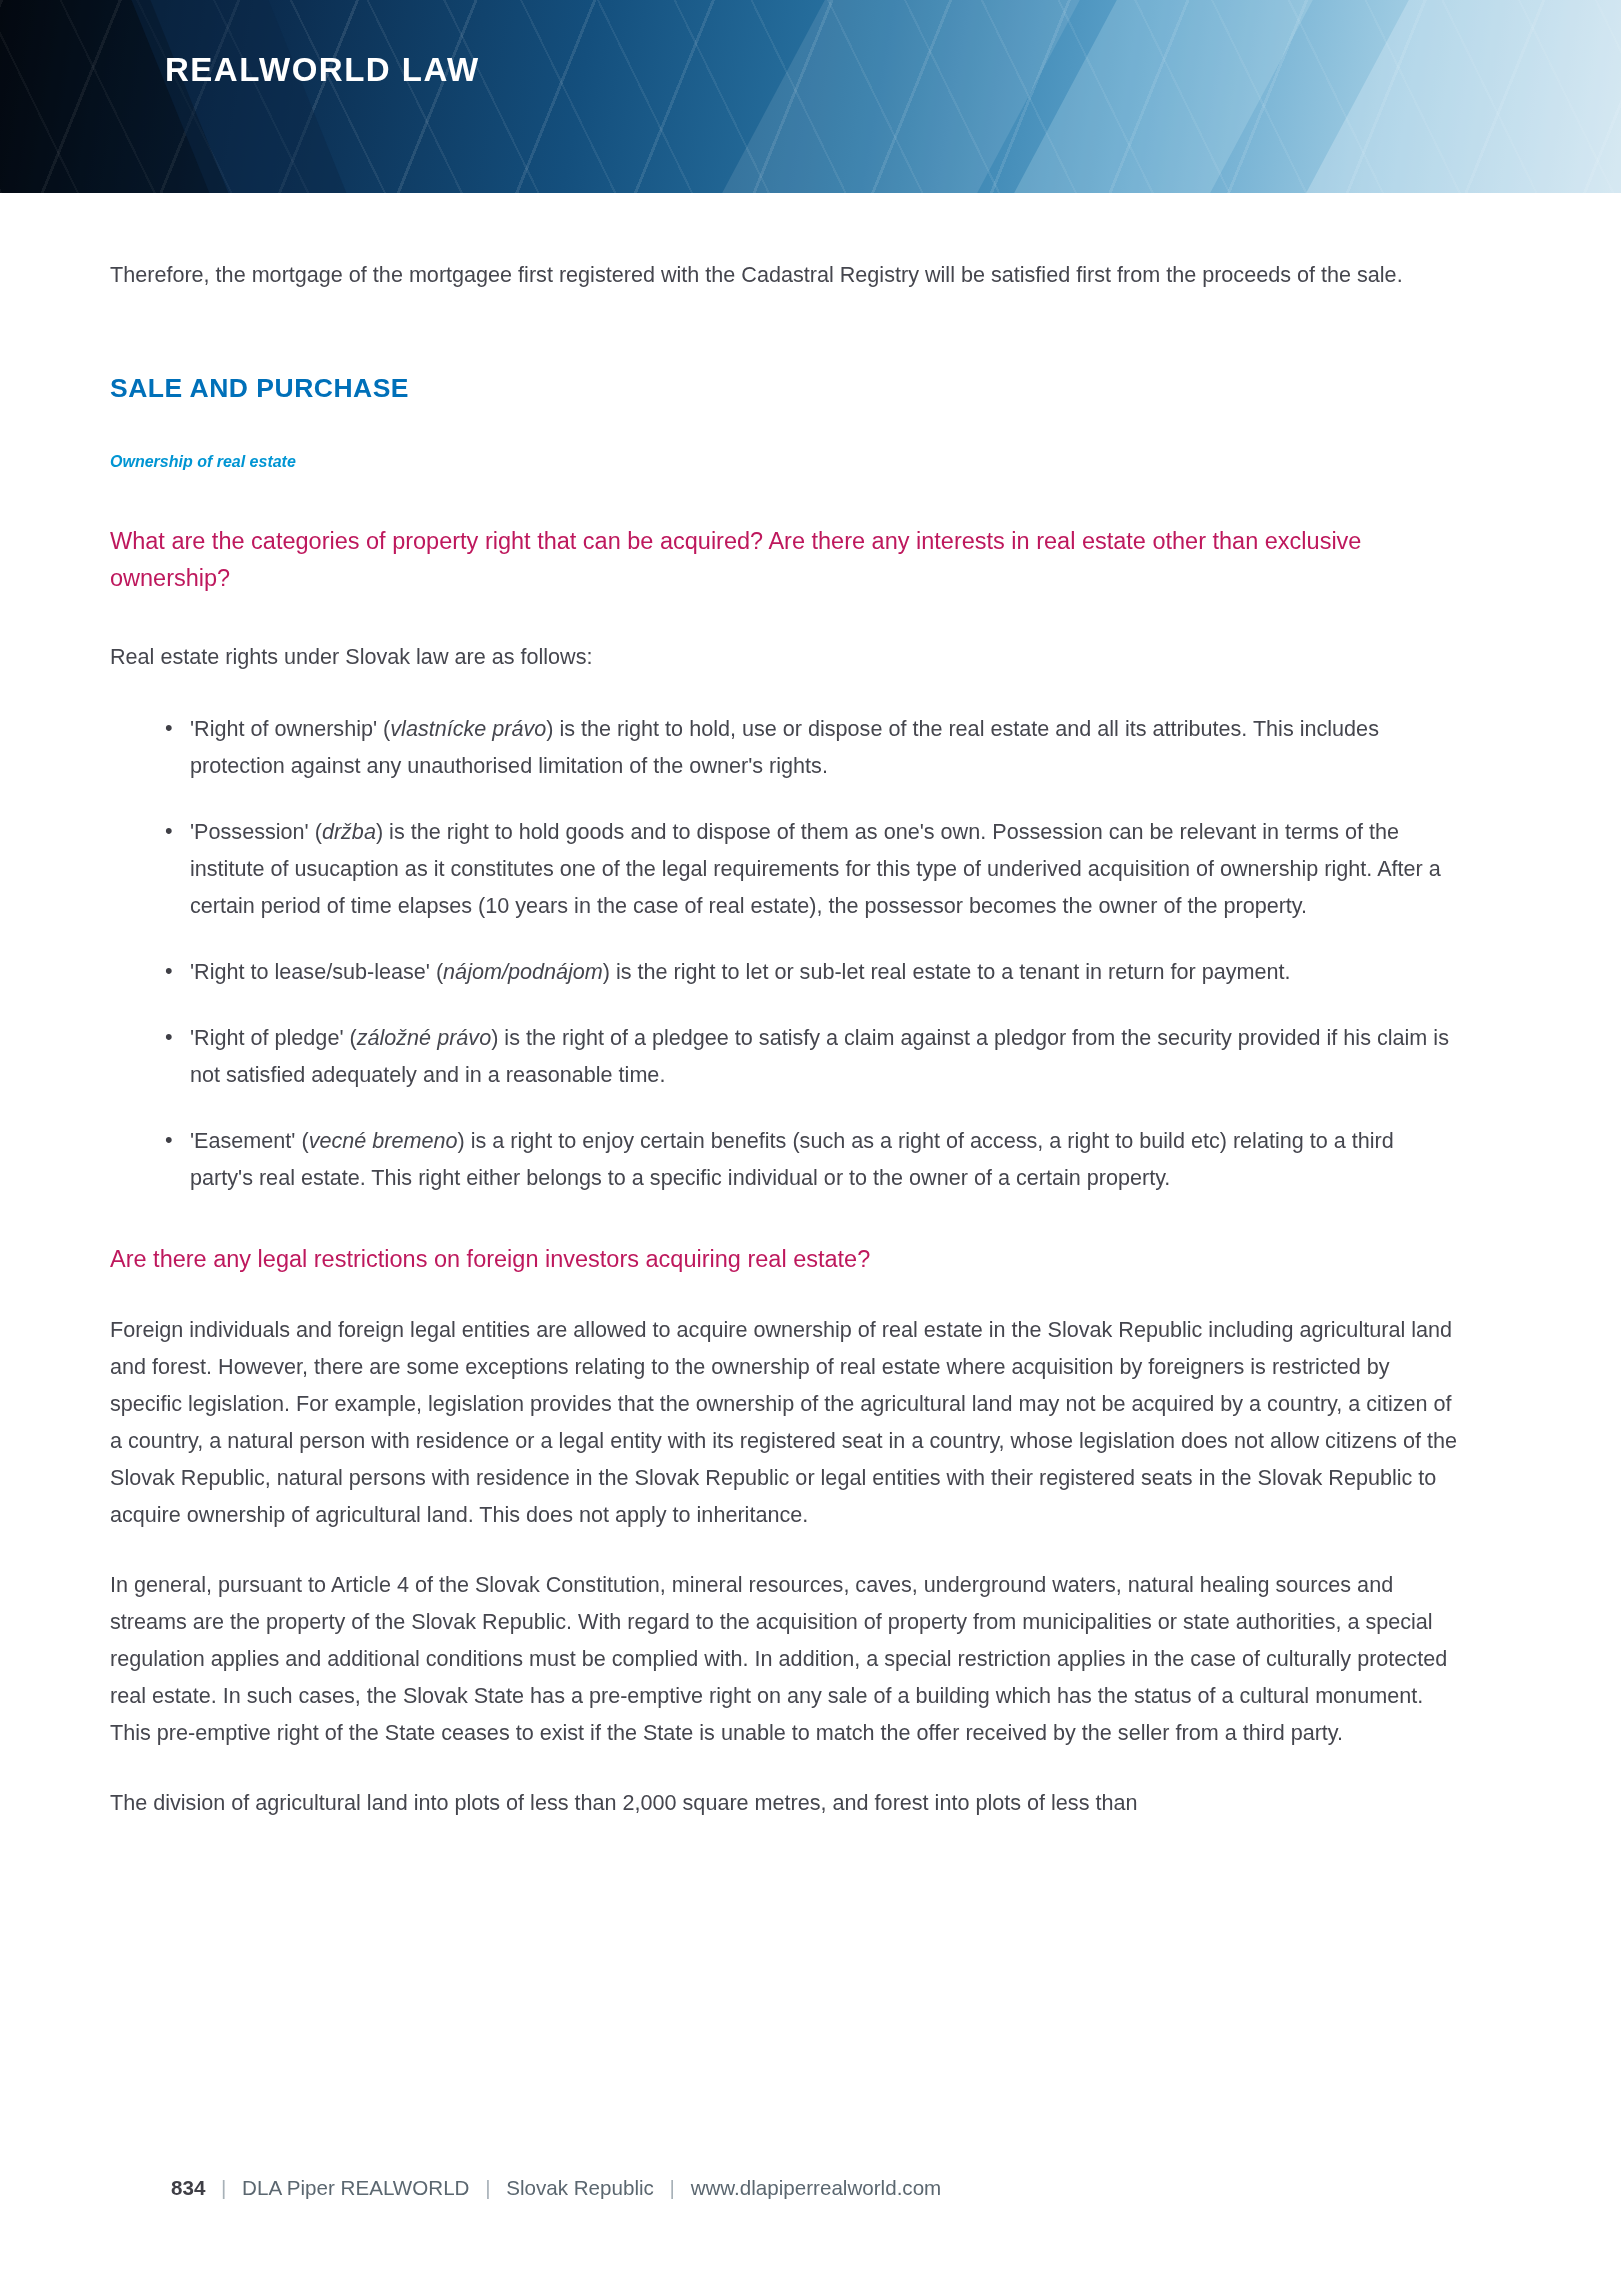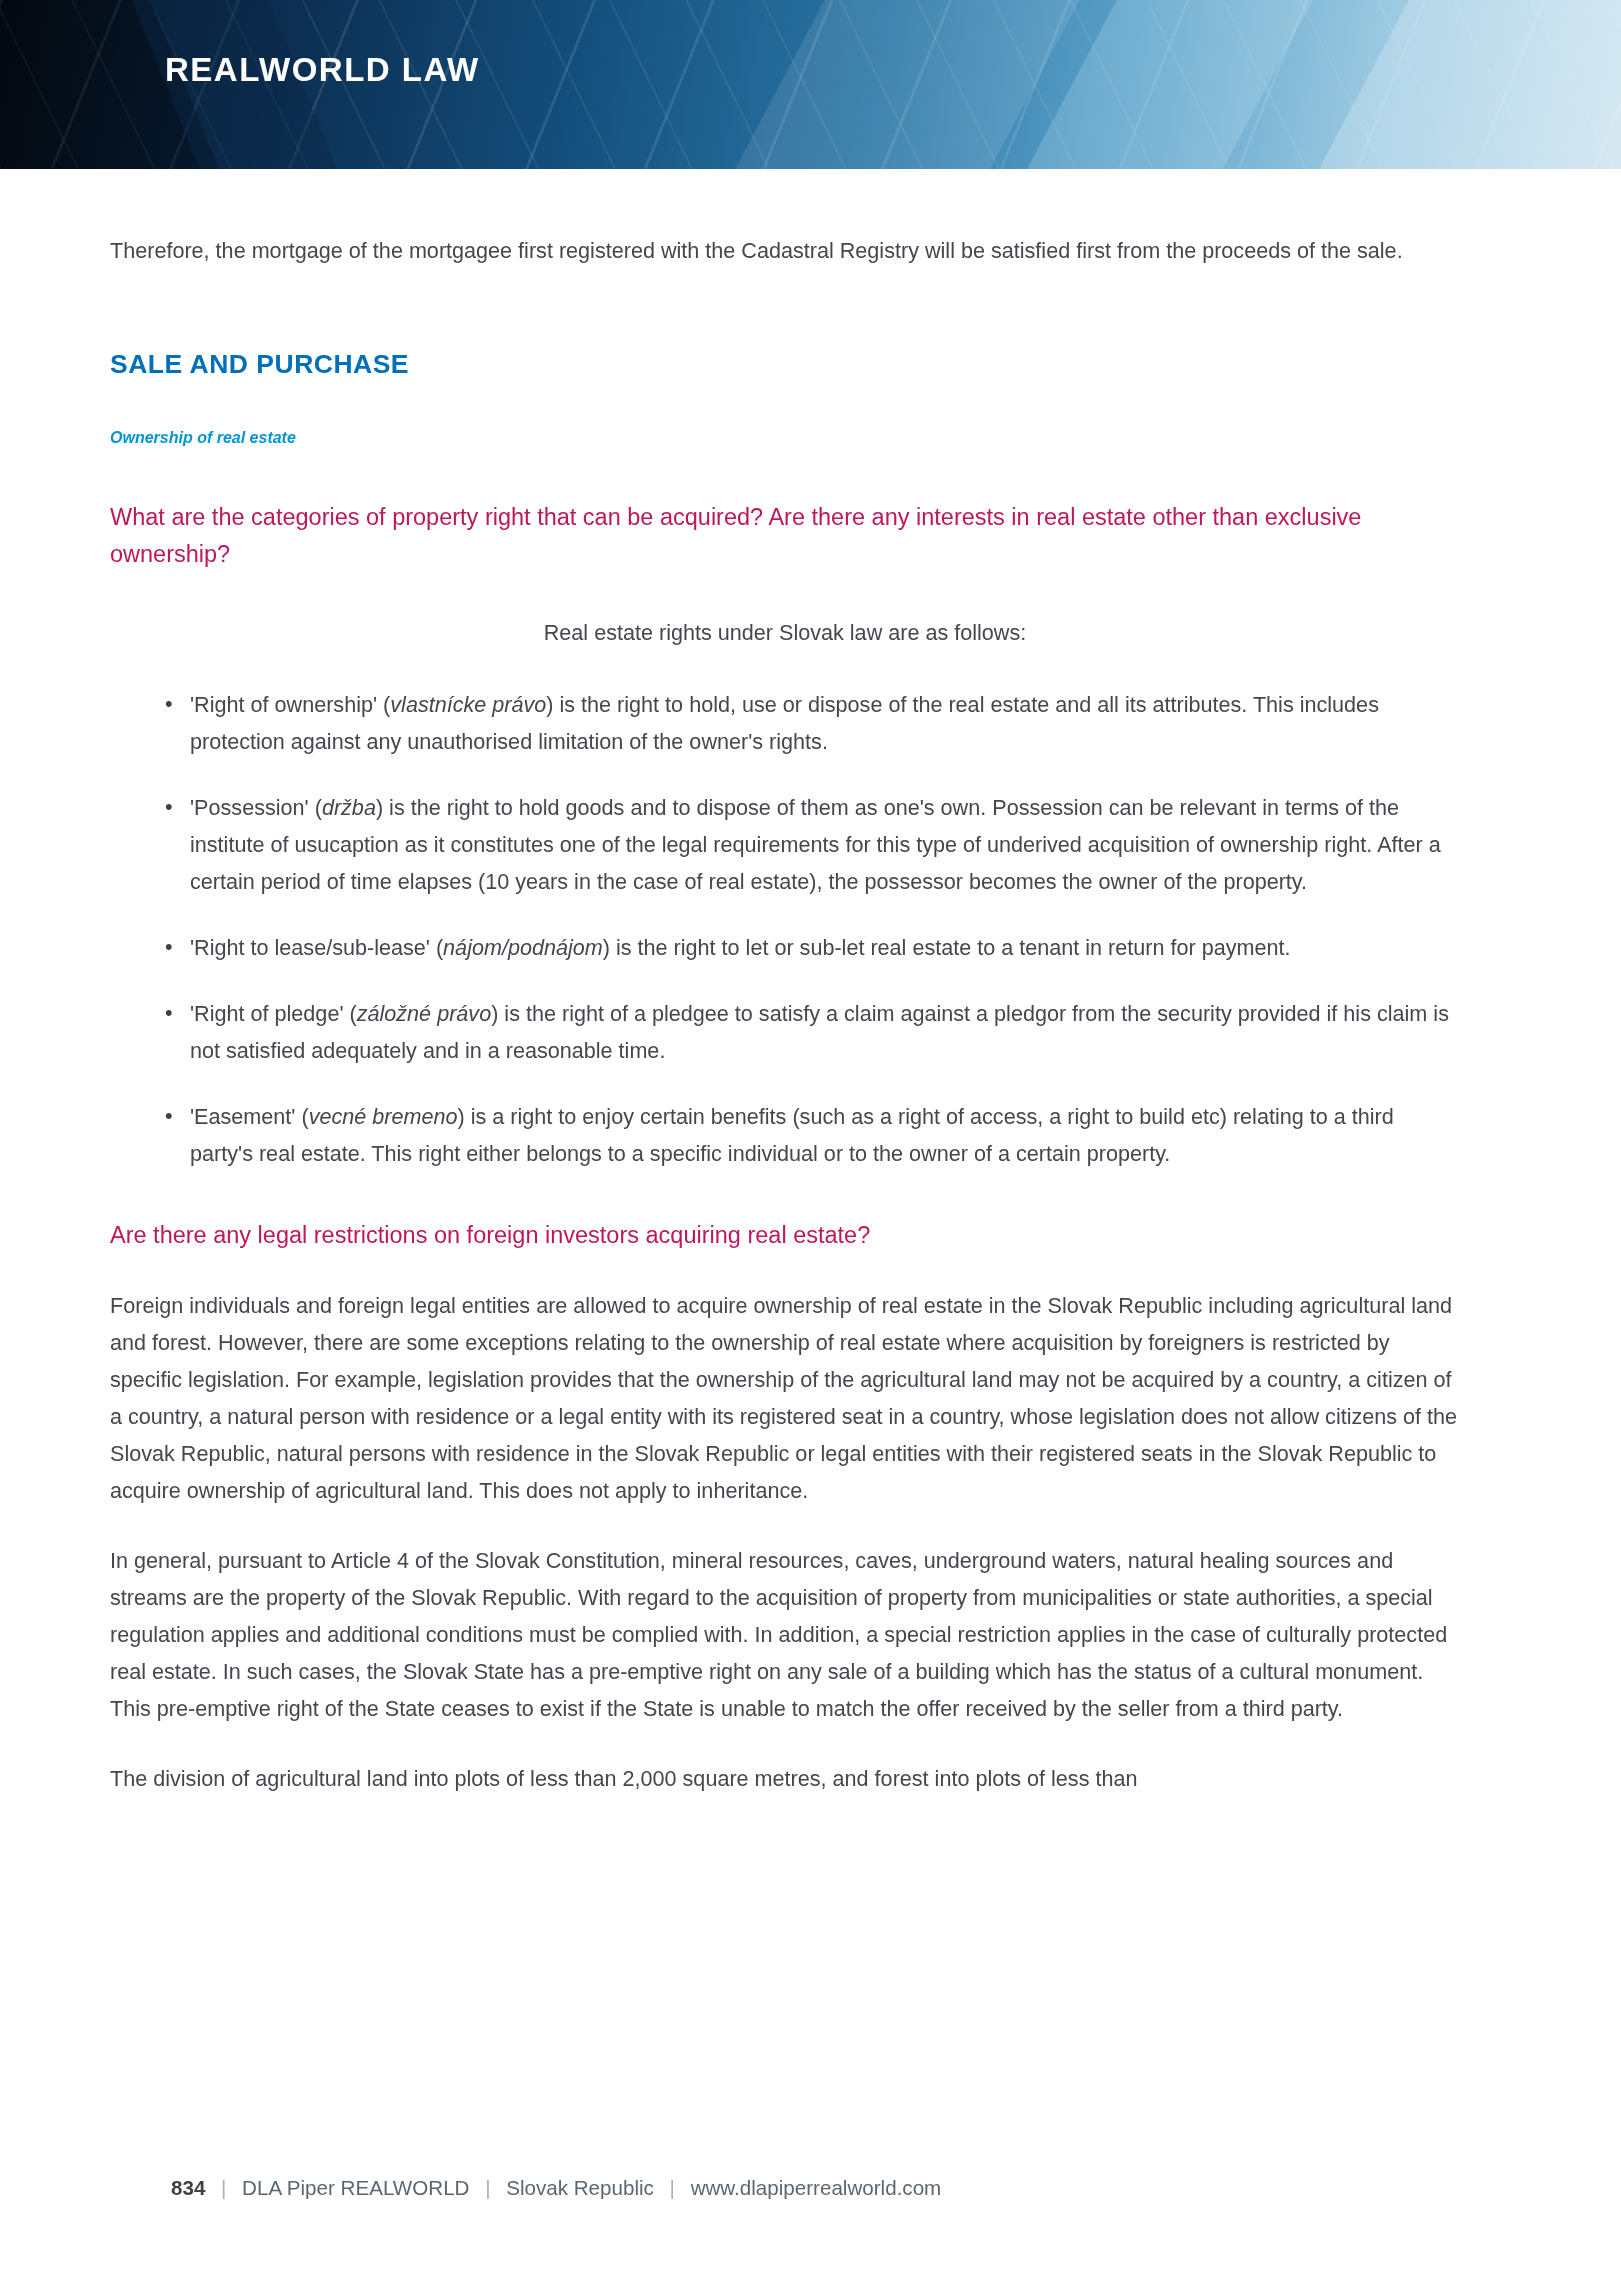--- a/index.html
+++ b/index.html
@@ -10,21 +10,21 @@
     position: relative;
     width: 1621px;
     height: 2293px;
     background: #ffffff;
     overflow: hidden;
   }
 
   
   .header {
     position: relative;
-    height: 169px;
+    height: 193px;
     overflow: hidden;
     background:
       repeating-linear-gradient(112deg,
         rgba(255,255,255,0.10) 0px, rgba(255,255,255,0.10) 2.9px,
         rgba(255,255,255,0) 2.9px, rgba(255,255,255,0) 110px),
       repeating-linear-gradient(64deg,
         rgba(255,255,255,0.07) 0px, rgba(255,255,255,0.07) 2px,
         rgba(255,255,255,0) 2px, rgba(255,255,255,0) 69px),
       linear-gradient(100deg,
         #060e1a 0%, #0b2b4d 16%, #144f7d 36%, #2b77a6 54%,
@@ -74,21 +74,21 @@
     line-height: 29px;
   }
 
   .question {
     margin-top: 47px;
     color: #be185d;
     font-size: 23.5px;
     line-height: 37px;
   }
 
-  .list-intro { margin-top: 41px; text-align: center; }
+  .list-intro { margin-top: 41px; }
 
   .rights-list {
     list-style: none;
     margin-top: 35px;
   }
   .rights-item {
     position: relative;
     padding-left: 80px;
     margin-bottom: 29px;
   }

